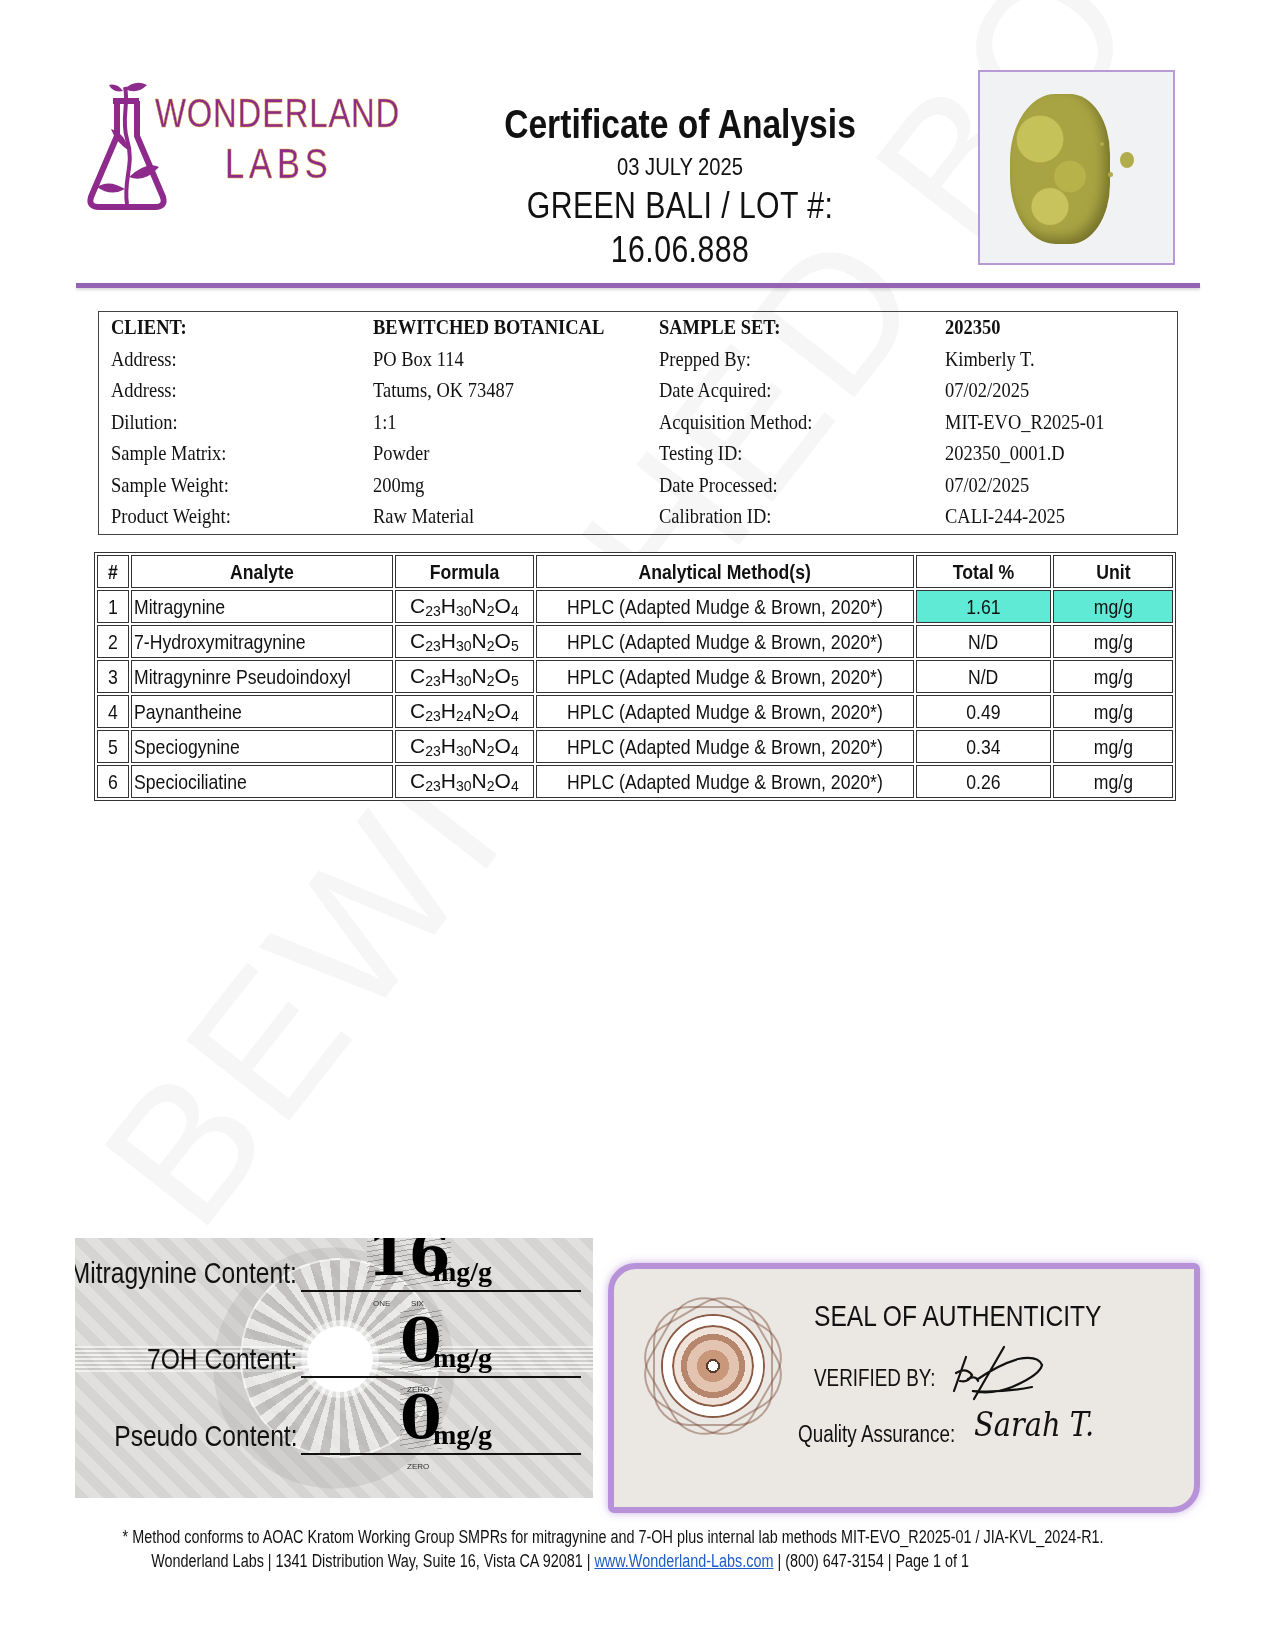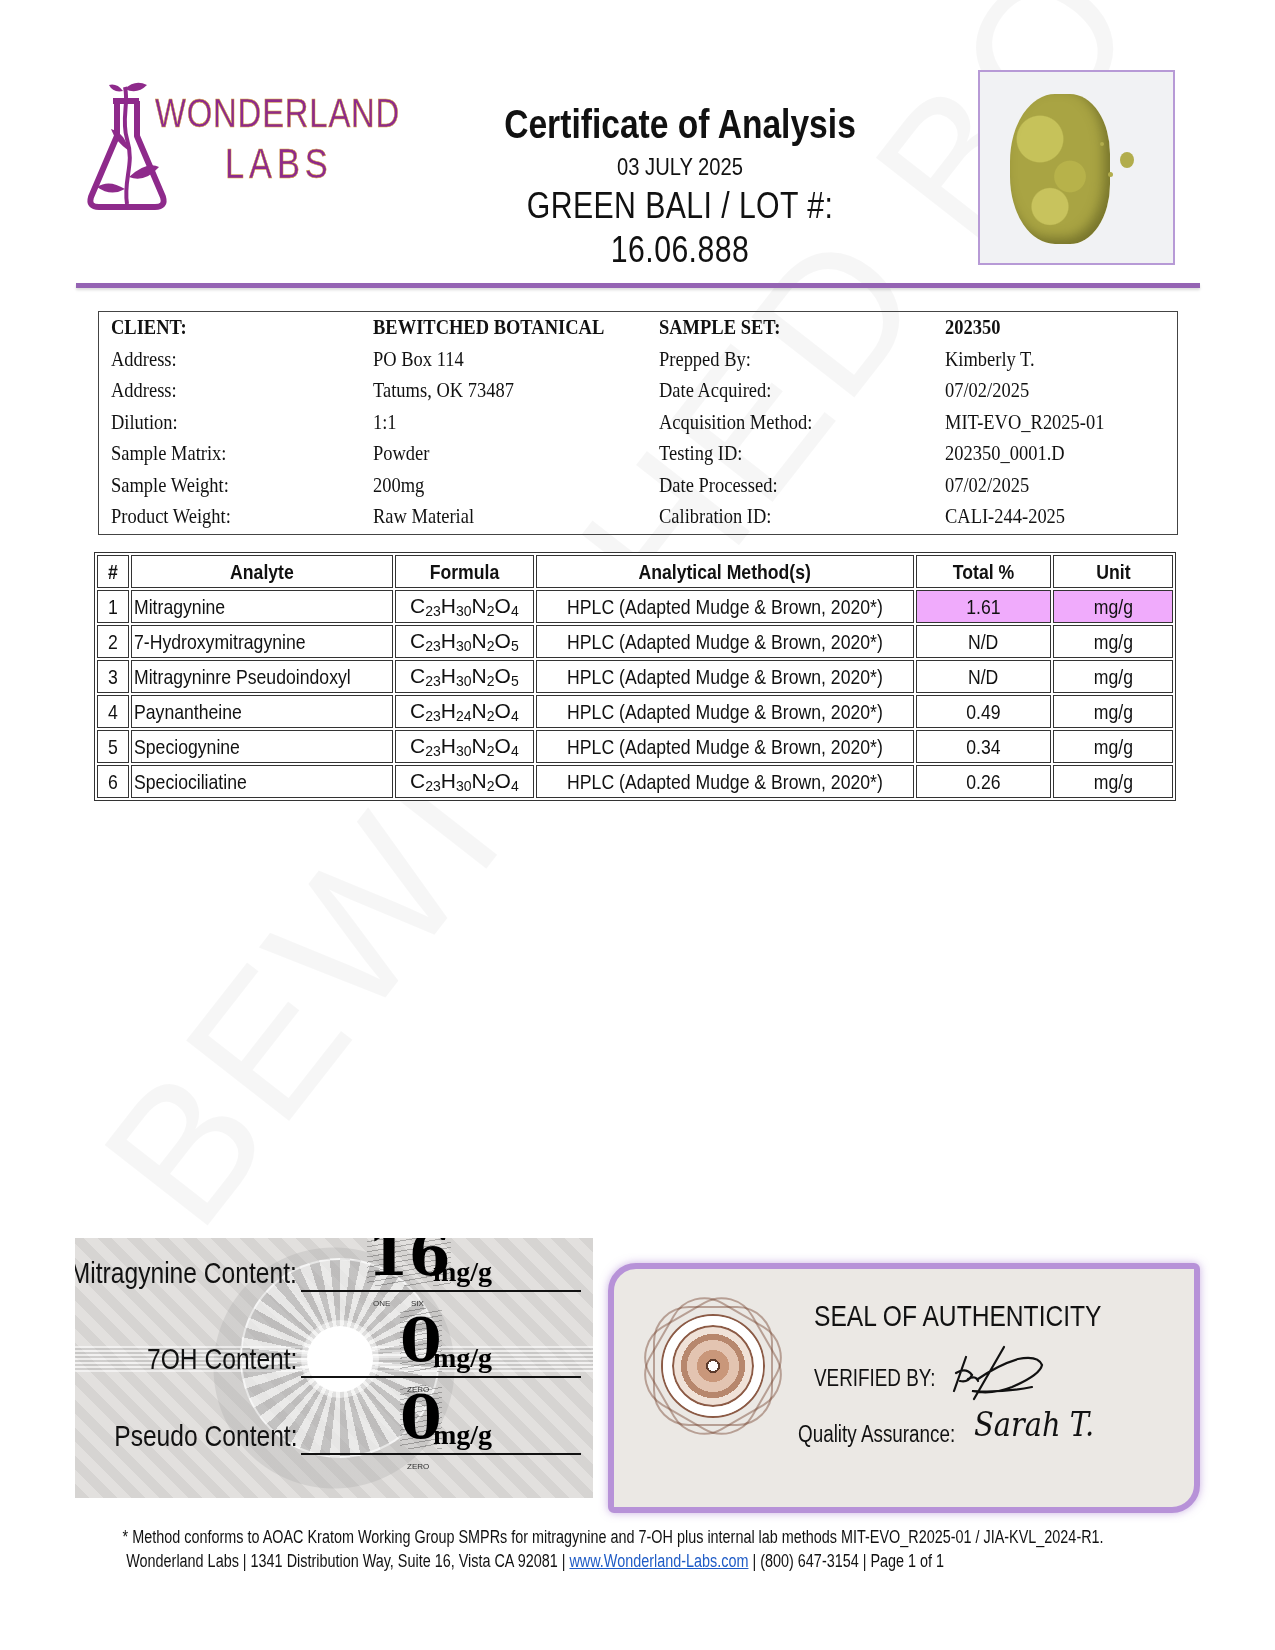--- a/index.html
+++ b/index.html
@@ -50,21 +50,21 @@
   .analyte-table th, .analyte-table td { border: 1.5px solid #333; height: 33px; font-family: "Liberation Sans", sans-serif; font-size: 21px; padding: 0; }
   .analyte-table th { font-weight: bold; text-align: center; }
   .analyte-table td.center { text-align: center; }
   .analyte-table td.left { padding-left: 2px; }
   .sq { display: inline-block; transform: scaleX(0.84); white-space: nowrap; }
   .sq-left { display: inline-block; transform: scaleX(0.84); transform-origin: left center; white-space: nowrap; }
   .method { font-size: 18px; }
   .small-analyte { font-size: 17px; }
   .formula { font-family: "Liberation Sans", sans-serif; font-size: 21px; }
   .formula sub { font-size: 14px; vertical-align: -3px; }
-  .highlight { background: #f0abfc; }
+  .highlight { background: #5eead4; }
 
   
   .content-panel { position: absolute; left: 75px; top: 1238px; width: 518px; height: 260px; overflow: hidden;
     background:
       radial-gradient(circle at 50% 50%, rgba(255,255,255,0.85) 0 22px, transparent 23px),
       radial-gradient(circle at 50% 50%, rgba(160,160,160,0.25) 0 120px, transparent 121px),
       repeating-linear-gradient(45deg, #d6d4d2 0 10px, #e2e0de 10px 20px),
       #dcdad8; }
   .rosette { position: absolute; left: 165px; top: 20px; width: 200px; height: 200px; border-radius: 50%;
     background: repeating-conic-gradient(rgba(255,255,255,0.55) 0 6deg, rgba(170,170,170,0.35) 6deg 12deg);
@@ -84,21 +84,21 @@
   .seal-emblem { position: absolute; left: 24px; top: 22px; width: 150px; height: 150px; }
   .seal-emblem .petal { position: absolute; left: 15px; top: 15px; width: 120px; height: 120px; border: 2px solid rgba(120,70,50,0.45); border-radius: 30%; }
   .seal-emblem .ring { position: absolute; left: 25px; top: 25px; width: 100px; height: 100px; border-radius: 50%; border: 9px solid #fff; box-shadow: 0 0 0 2px #8b5a45, inset 0 0 0 2px #8b5a45; background: radial-gradient(circle, #fff 0 5px, #5b3a2b 5px 7px, #c9977a 7px 16px, #e3c4b1 16px 26px, #b7876d 26px 32px, #f0e2d8 32px); }
   .seal-title { position: absolute; left: 200px; top: 30px; font-family: "Liberation Sans", sans-serif; font-size: 30px; transform: scaleX(0.82); transform-origin: left center; white-space: nowrap; }
   .seal-verified { position: absolute; left: 200px; top: 96px; font-family: "Liberation Sans", sans-serif; font-size: 23px; transform: scaleX(0.82); transform-origin: left center; white-space: nowrap; }
   .seal-qa { position: absolute; left: 184px; top: 152px; font-family: "Liberation Sans", sans-serif; font-size: 23px; transform: scaleX(0.82); transform-origin: left center; white-space: nowrap; }
   .sig1 { position: absolute; left: 330px; top: 70px; width: 130px; height: 70px; }
   .sig2 { position: absolute; left: 360px; top: 135px; font-family: "DejaVu Serif", serif; font-style: italic; font-size: 34px; transform: scaleX(0.85); transform-origin: left center; white-space: nowrap; }
 
   
-  .footer { position: absolute; left: 0; top: 1525px; width: 1071px; text-align: center; font-family: "Liberation Sans", sans-serif; font-size: 18px; line-height: 24px; }
+  .footer { position: absolute; left: 0; top: 1525px; width: 1071px; text-align: right; font-family: "Liberation Sans", sans-serif; font-size: 18px; line-height: 24px; }
   .footer span.line { display: inline-block; transform: scaleX(0.8); white-space: nowrap; }
   .footer a { color: #1e5bc6; text-decoration: underline; }
 </style>
 </head>
 <body>
 
 <div class="watermark">BEWITCHED BOTANICAL</div>
 
 <div class="logo">
   <svg width="90" height="135" viewBox="0 0 90 135" style="position:absolute;left:0;top:0">

